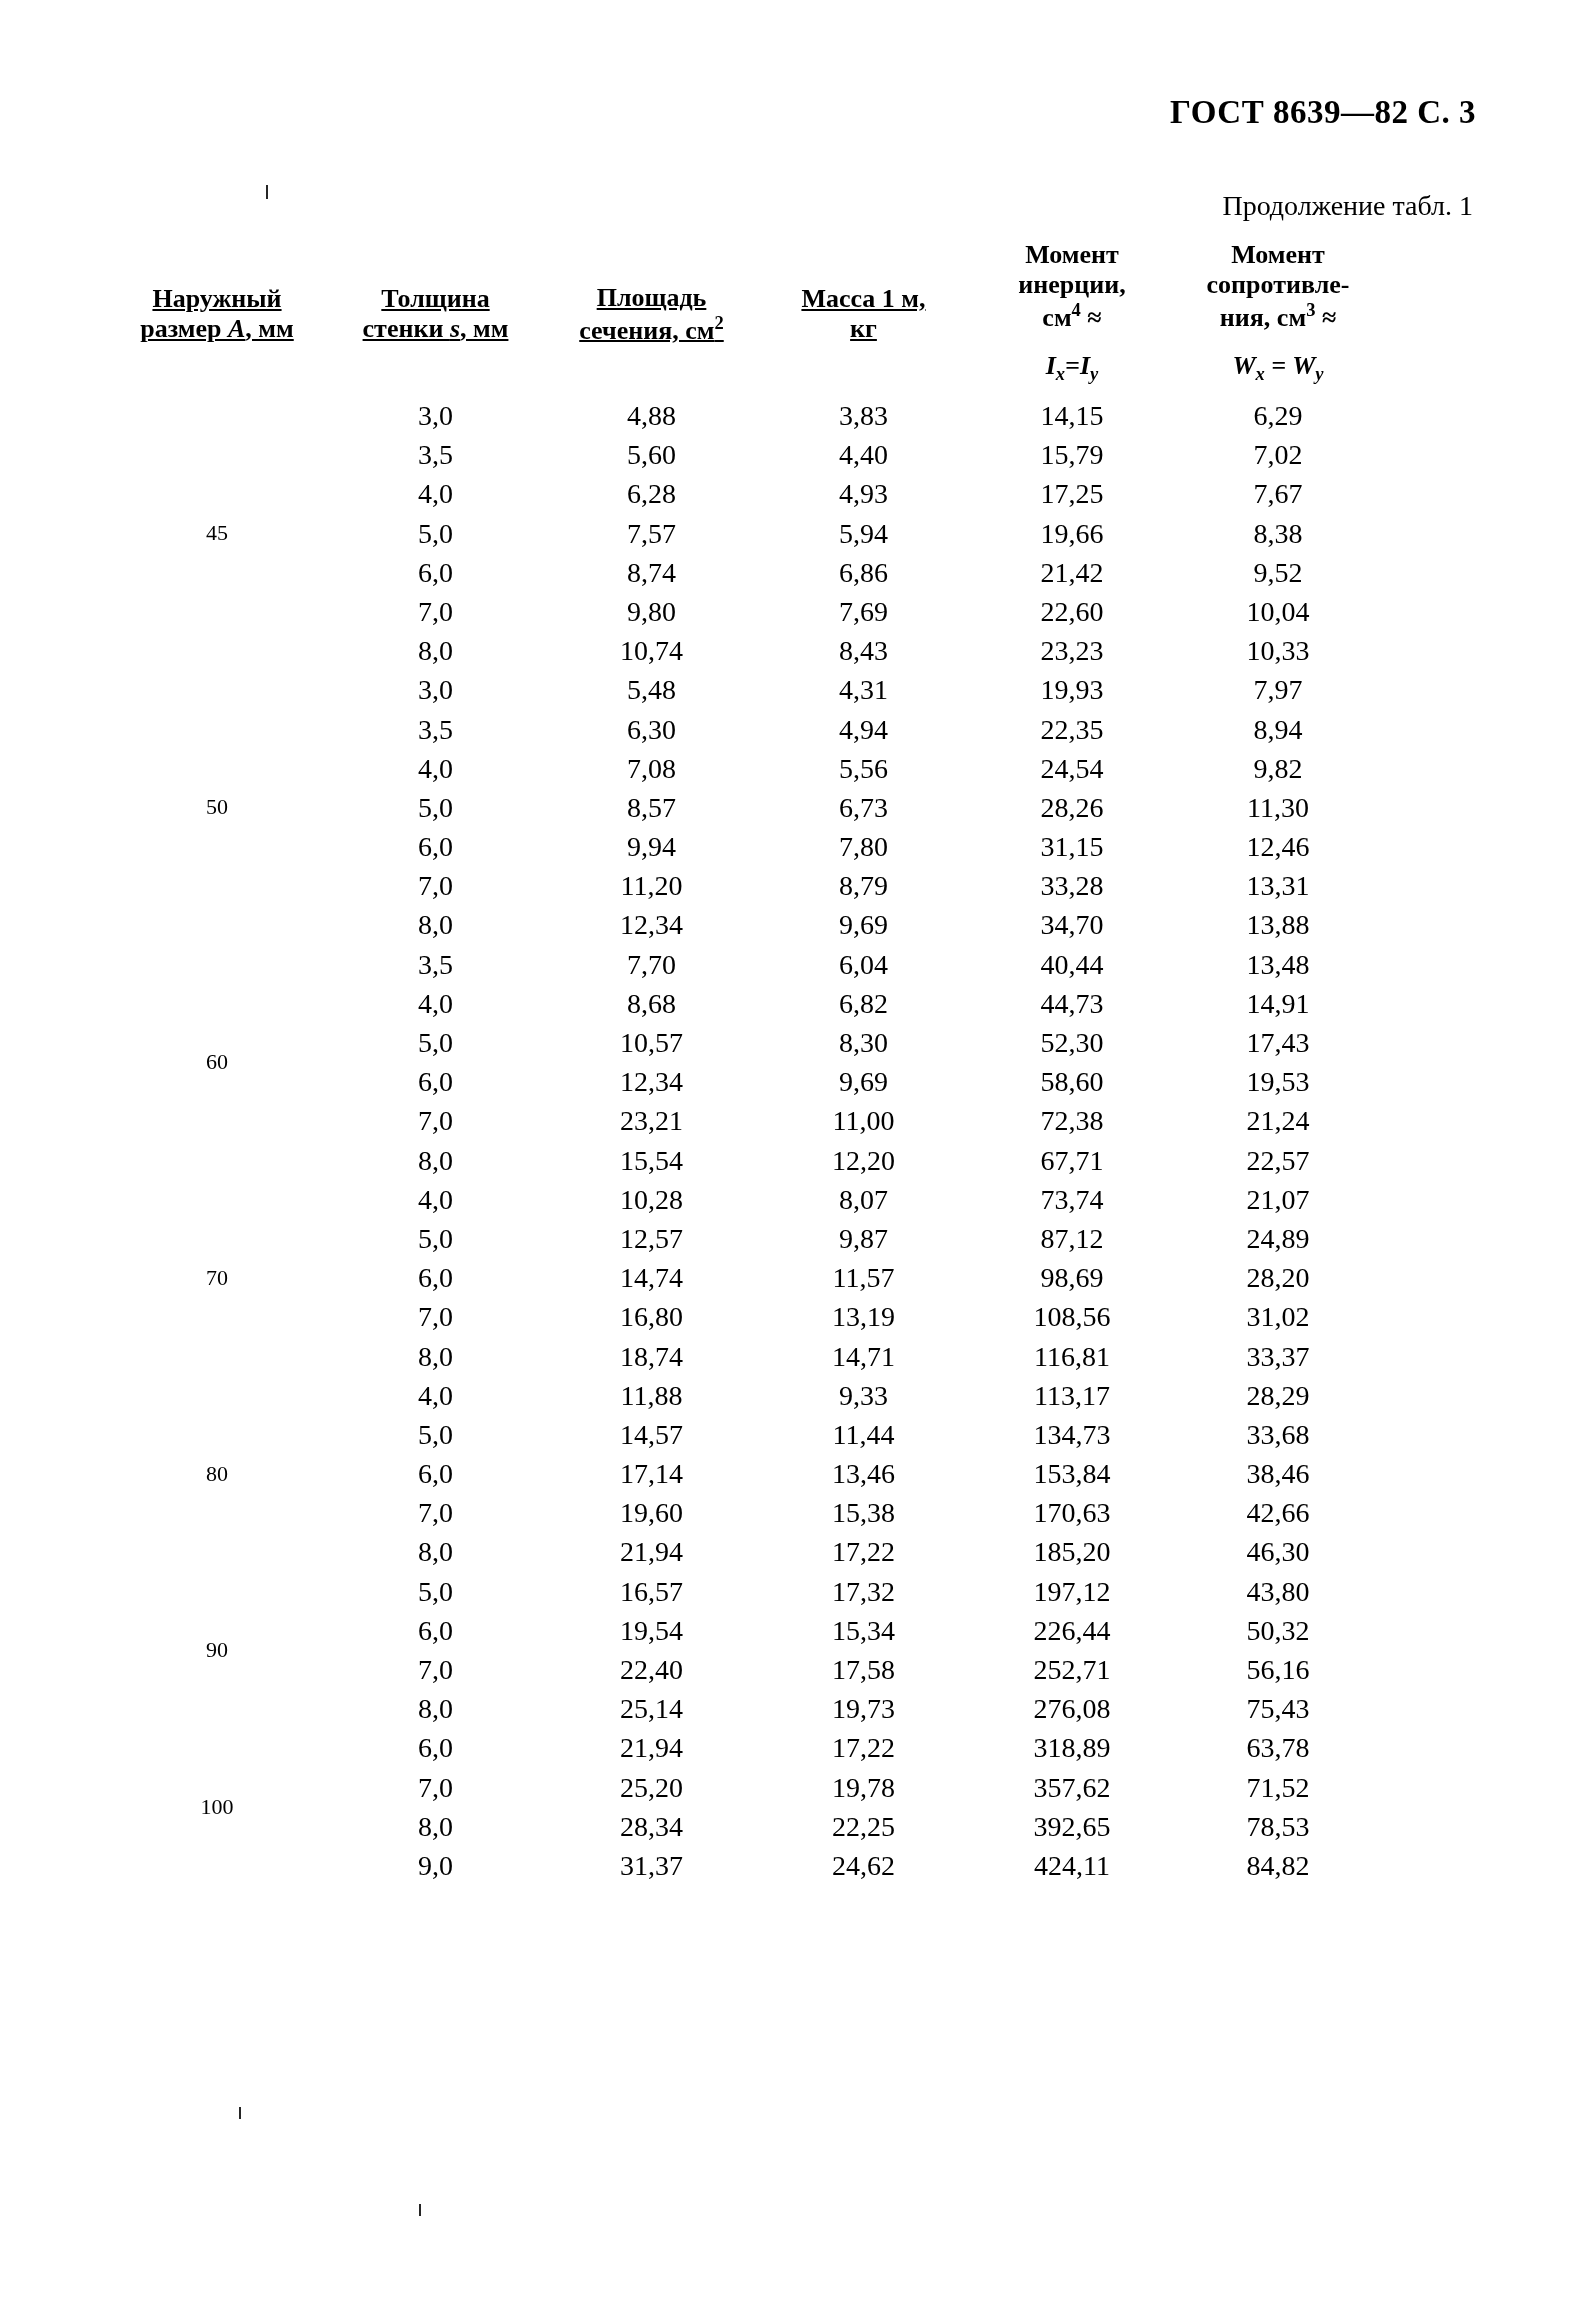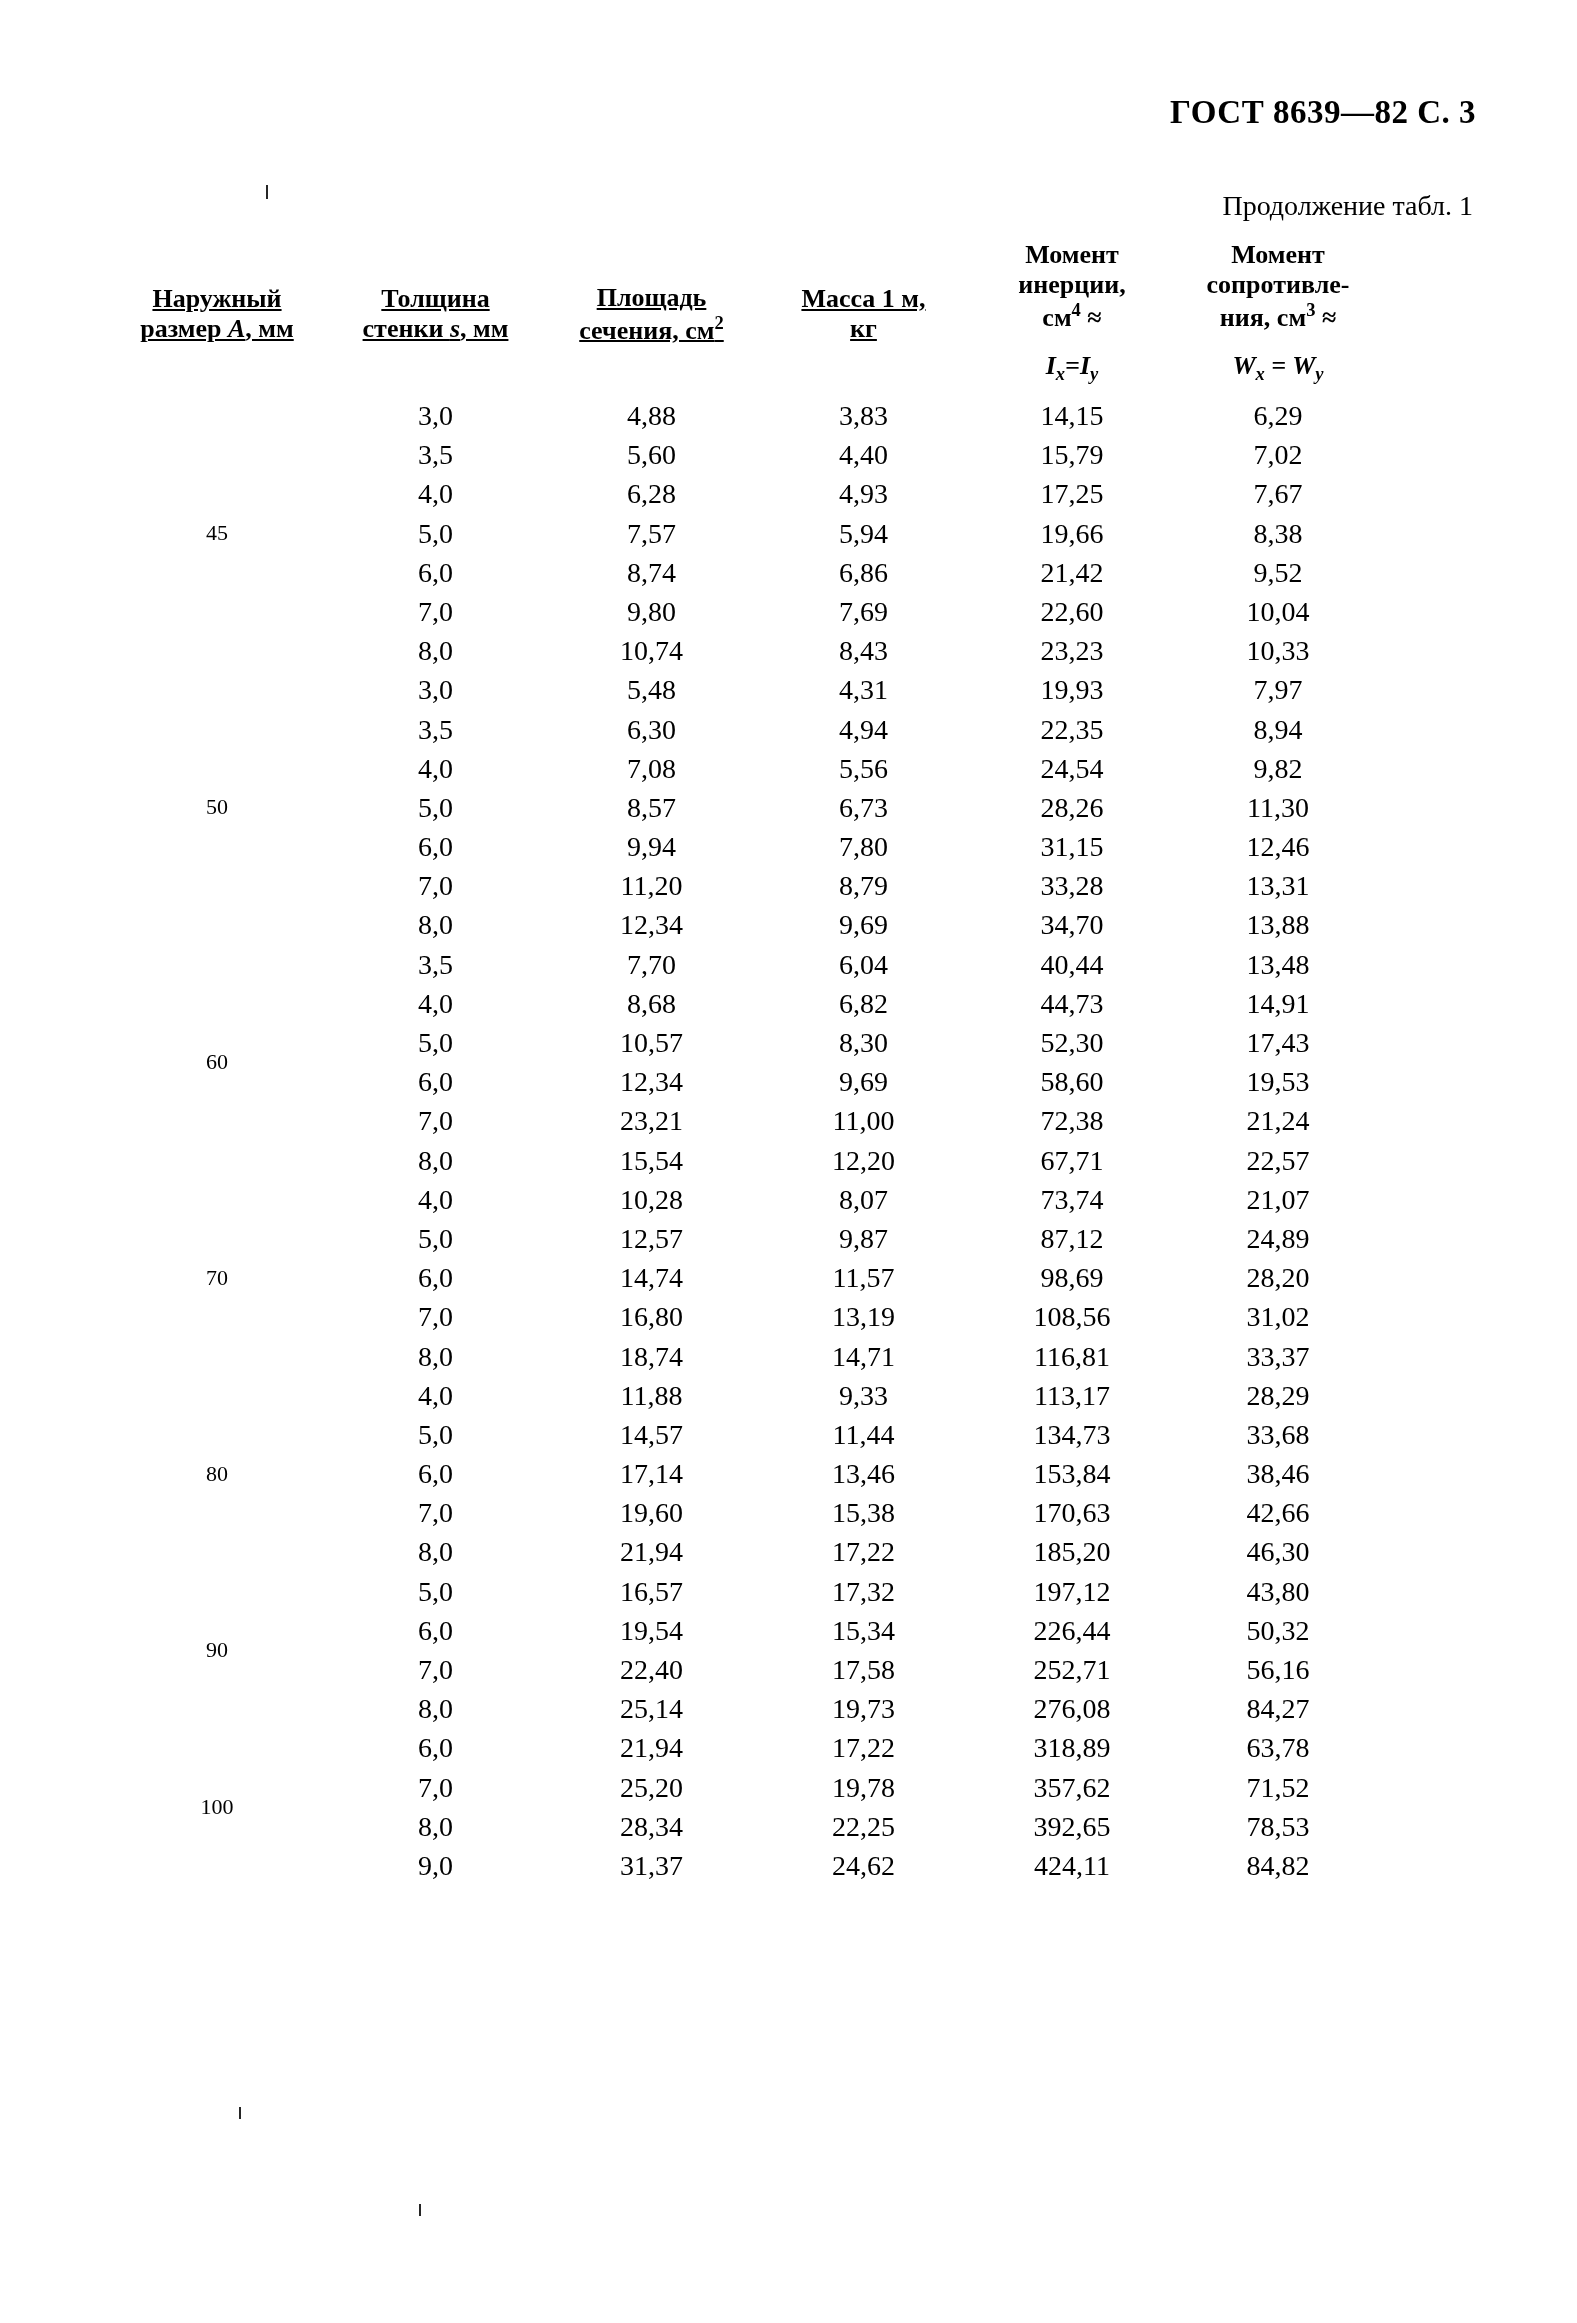--- a/index.html
+++ b/index.html
@@ -446,21 +446,21 @@
             <td class="data-cell vline grp-top">
               <div>197,12</div>
               <div>226,44</div>
               <div>252,71</div>
               <div>276,08</div>
             </td>
             <td class="data-cell vline grp-top">
               <div>43,80</div>
               <div>50,32</div>
               <div>56,16</div>
-              <div>84,27</div>
+              <div>75,43</div>
             </td>
           </tr>
           <tr>
             <td class="size-cell grp-top tbl-outer-bottom">100</td>
             <td class="data-cell vline grp-top tbl-outer-bottom">
               <div>6,0</div>
               <div>7,0</div>
               <div>8,0</div>
               <div>9,0</div>
             </td>

